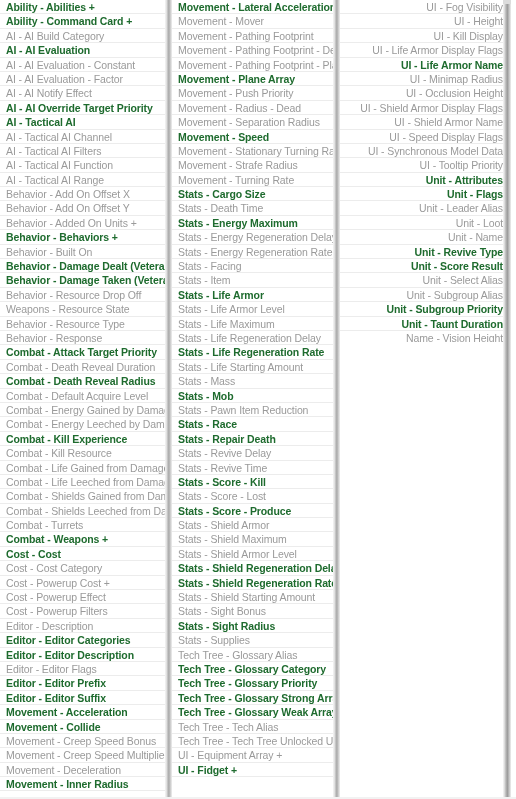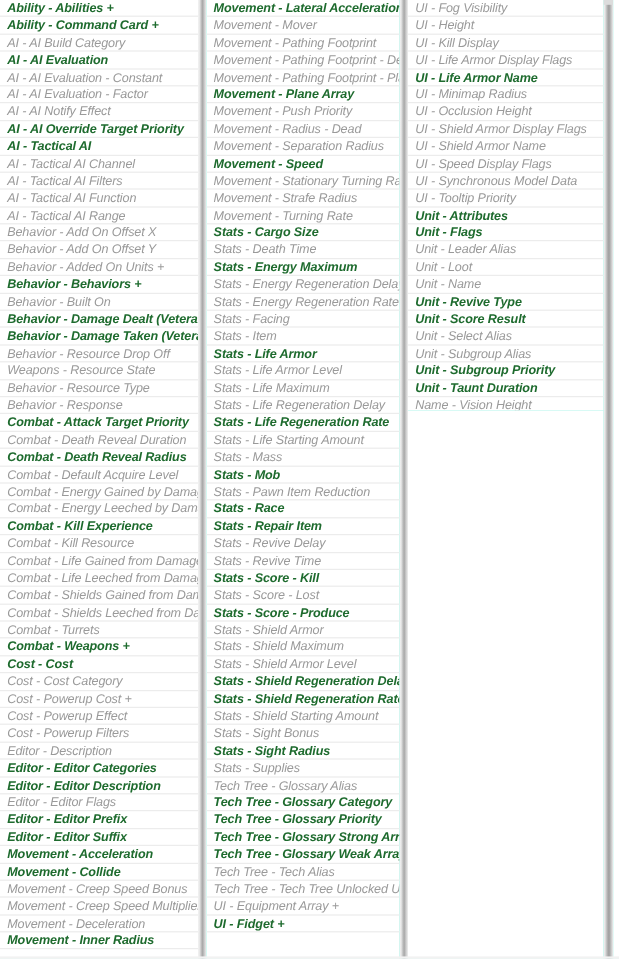--- a/index.html
+++ b/index.html
@@ -3,31 +3,31 @@
 <meta charset="utf-8">
 <title>Field List</title>
 <style>
   html,body{margin:0;padding:0;}
   body{
     width:516px;height:799px;
     background:#ffffff;
     font-family:"Liberation Sans","DejaVu Sans",sans-serif;
     overflow:hidden;
   }
-  #root{position:relative;width:516px;height:799px;background:#5eead4;font-style:italic;}
+  #root{position:relative;width:516px;height:799px;background:#22c55e;}
 
   .col{
     position:absolute;
     top:0;
     background:#ffffff;
     overflow:hidden;
   }
   #col1{left:0;   width:165px; height:799px;}
   #col2{left:172px;width:161px; height:799px;}
-  #col3{left:340px;width:163px; height:342px;}
+  #col3{left:340px;width:163px; height:342px;text-align:right;}
 
   .col-empty-bg{
     position:absolute;
     left:340px;top:342px;width:163px;height:457px;
     background:#ffffff;
   }
 
   .row{
     height:14.4px;
     line-height:14.4px;
@@ -157,21 +157,21 @@
       <div class="row mod">Stats - Life Armor</div>
       <div class="row plain">Stats - Life Armor Level</div>
       <div class="row plain">Stats - Life Maximum</div>
       <div class="row plain">Stats - Life Regeneration Delay</div>
       <div class="row mod">Stats - Life Regeneration Rate</div>
       <div class="row plain">Stats - Life Starting Amount</div>
       <div class="row plain">Stats - Mass</div>
       <div class="row mod">Stats - Mob</div>
       <div class="row plain">Stats - Pawn Item Reduction</div>
       <div class="row mod">Stats - Race</div>
-      <div class="row mod">Stats - Repair Item</div>
+      <div class="row mod">Stats - Repair Death</div>
       <div class="row plain">Stats - Revive Delay</div>
       <div class="row plain">Stats - Revive Time</div>
       <div class="row mod">Stats - Score - Kill</div>
       <div class="row plain">Stats - Score - Lost</div>
       <div class="row mod">Stats - Score - Produce</div>
       <div class="row plain">Stats - Shield Armor</div>
       <div class="row plain">Stats - Shield Maximum</div>
       <div class="row plain">Stats - Shield Armor Level</div>
       <div class="row mod">Stats - Shield Regeneration Delay</div>
       <div class="row mod">Stats - Shield Regeneration Rate</div>

